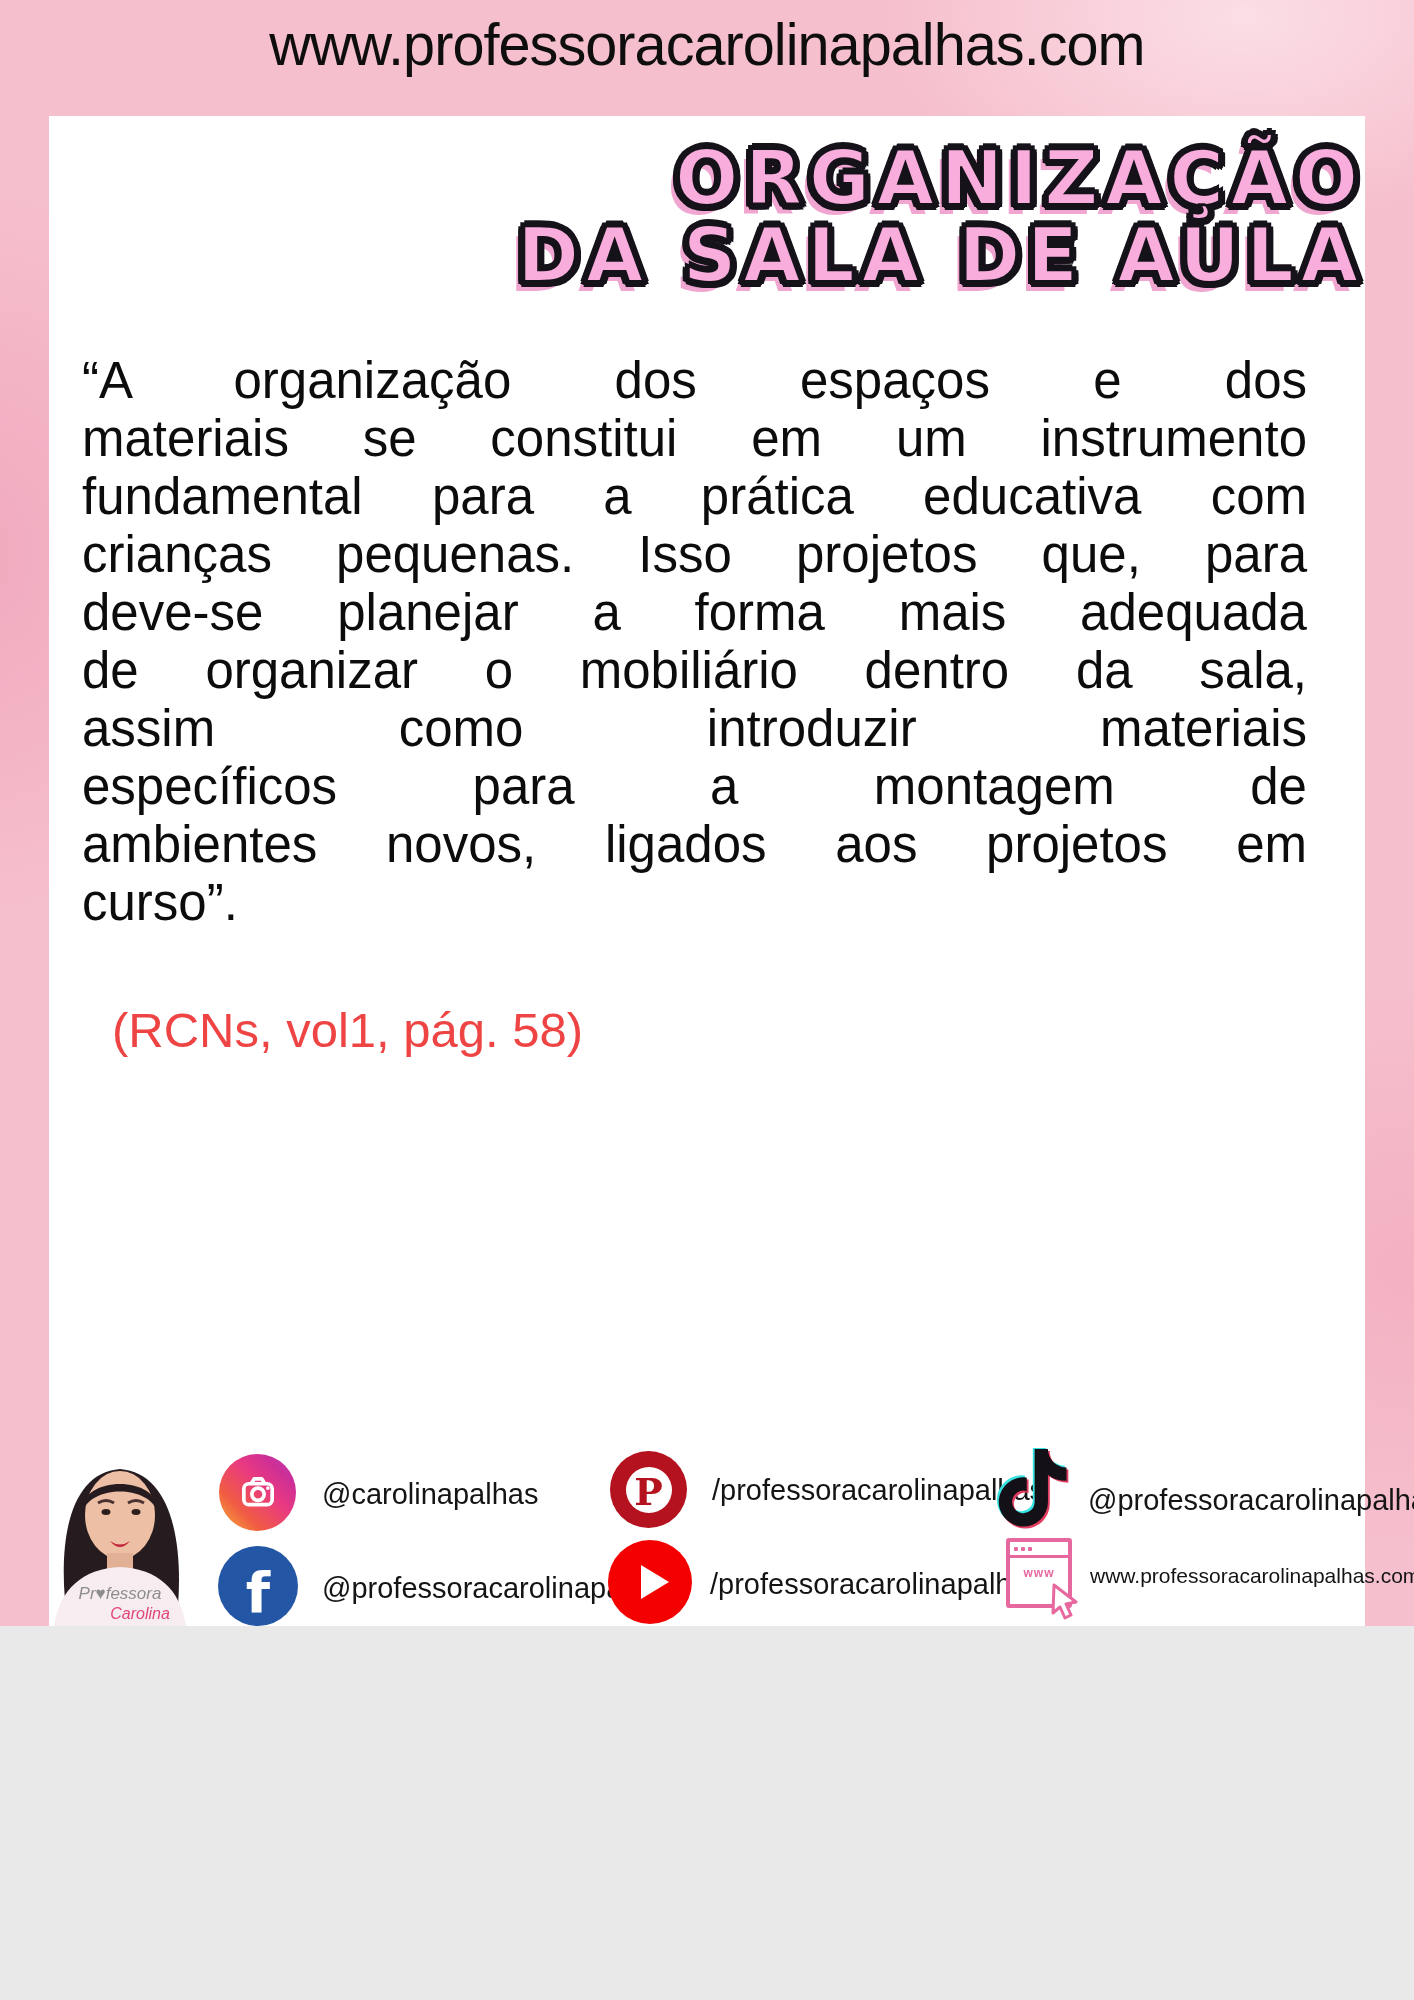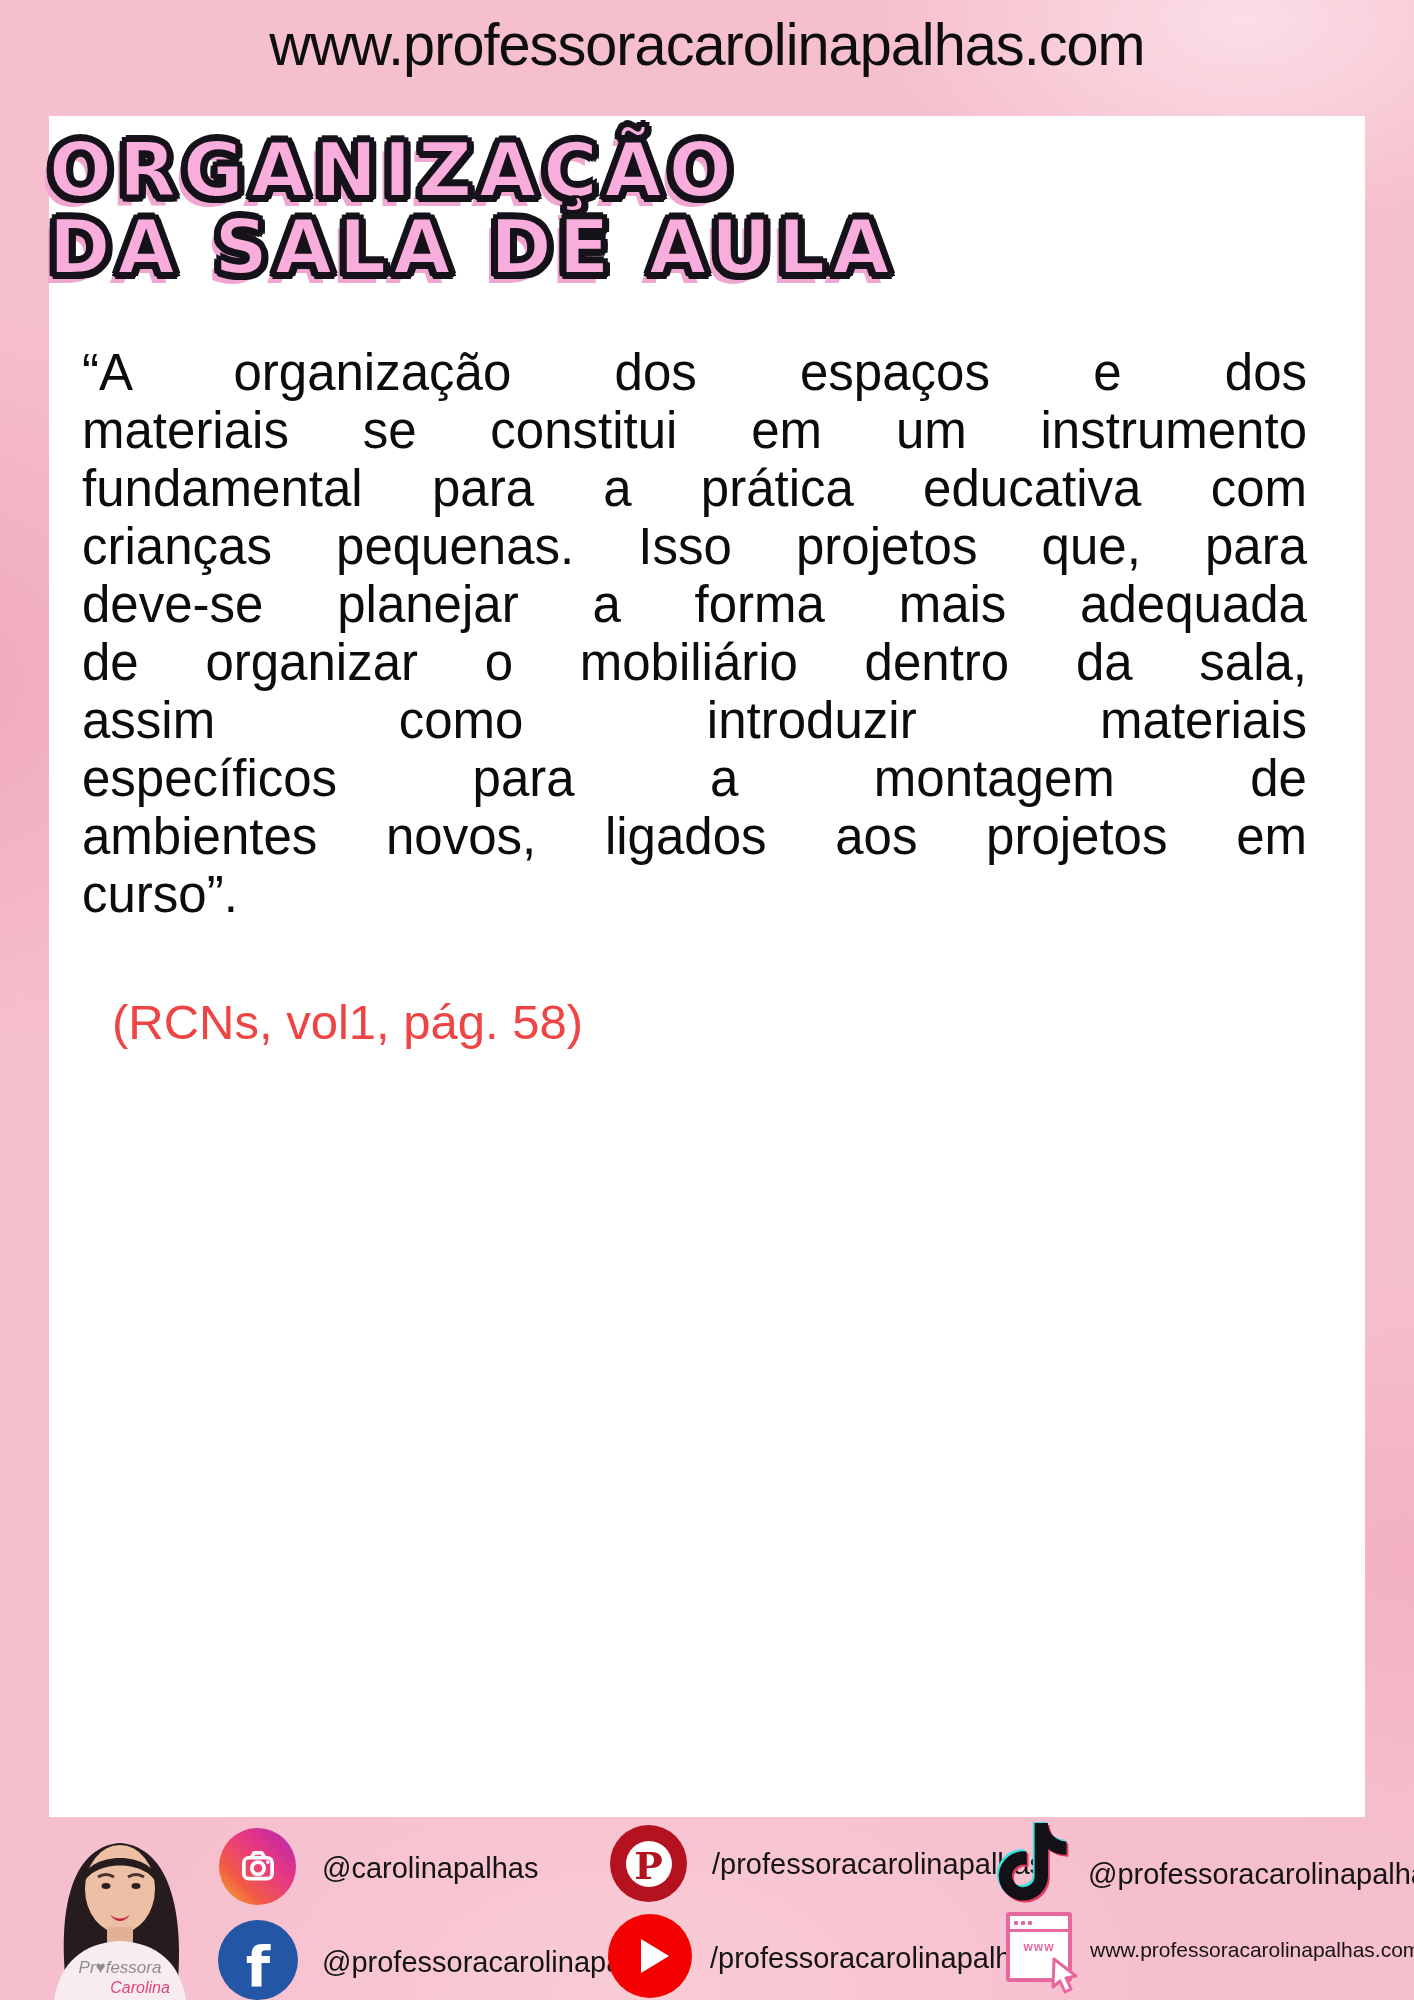--- a/index.html
+++ b/index.html
@@ -1,37 +1,37 @@
 <!DOCTYPE html>
 <html><head>
 <meta charset="utf-8">
 <style>
   html,body{margin:0;padding:0;background:#e9e9e9;}
   .page{
-    position:relative;width:1414px;height:2000px;overflow:hidden;
+    position:relative;width:1414px;height:1626px;overflow:hidden;
     font-family:"Liberation Sans",sans-serif;
     background:
       radial-gradient(ellipse 520px 300px at 88% 1%, #fbdee6 0%, rgba(251,222,230,0) 70%),
       radial-gradient(ellipse 420px 520px at -2% 34%, #f0a9be 0%, rgba(240,169,190,0) 70%),
       radial-gradient(ellipse 700px 420px at 45% 100%, #f9ccd6 0%, rgba(249,204,214,0) 75%),
       radial-gradient(ellipse 500px 400px at 100% 78%, #f3b1c2 0%, rgba(243,177,194,0) 70%),
       #f6bfcd;
   }
   
   .site-header{
     position:absolute;top:10px;left:0;width:100%;text-align:center;
     font-size:60px;color:#0e0e0e;letter-spacing:-1px;
     transform:scaleX(0.96);
   }
   
   .card{
     position:absolute;left:49px;top:116px;width:1316px;height:1701px;
     background:#ffffff;
   }
-  .title{ margin-top:16px; text-align:left; }
+  .title{ margin-top:24px; text-align:right; }
   .title-line{
     font-family:"DejaVu Sans",sans-serif;
     font-weight:bold;
     font-size:74px;line-height:77px;letter-spacing:7px;
     color:#f9addc;
     -webkit-text-stroke:2px #16121a;
     text-shadow:
       0 -6px 0 #16121a, 0 6px 0 #16121a, -6px 0 0 #16121a, 6px 0 0 #16121a,
       -4px -4px 0 #16121a, 4px -4px 0 #16121a, -4px 4px 0 #16121a, 4px 4px 0 #16121a,
       -6px 3px 0 #16121a, 6px 3px 0 #16121a, -3px 6px 0 #16121a, 3px 6px 0 #16121a,

